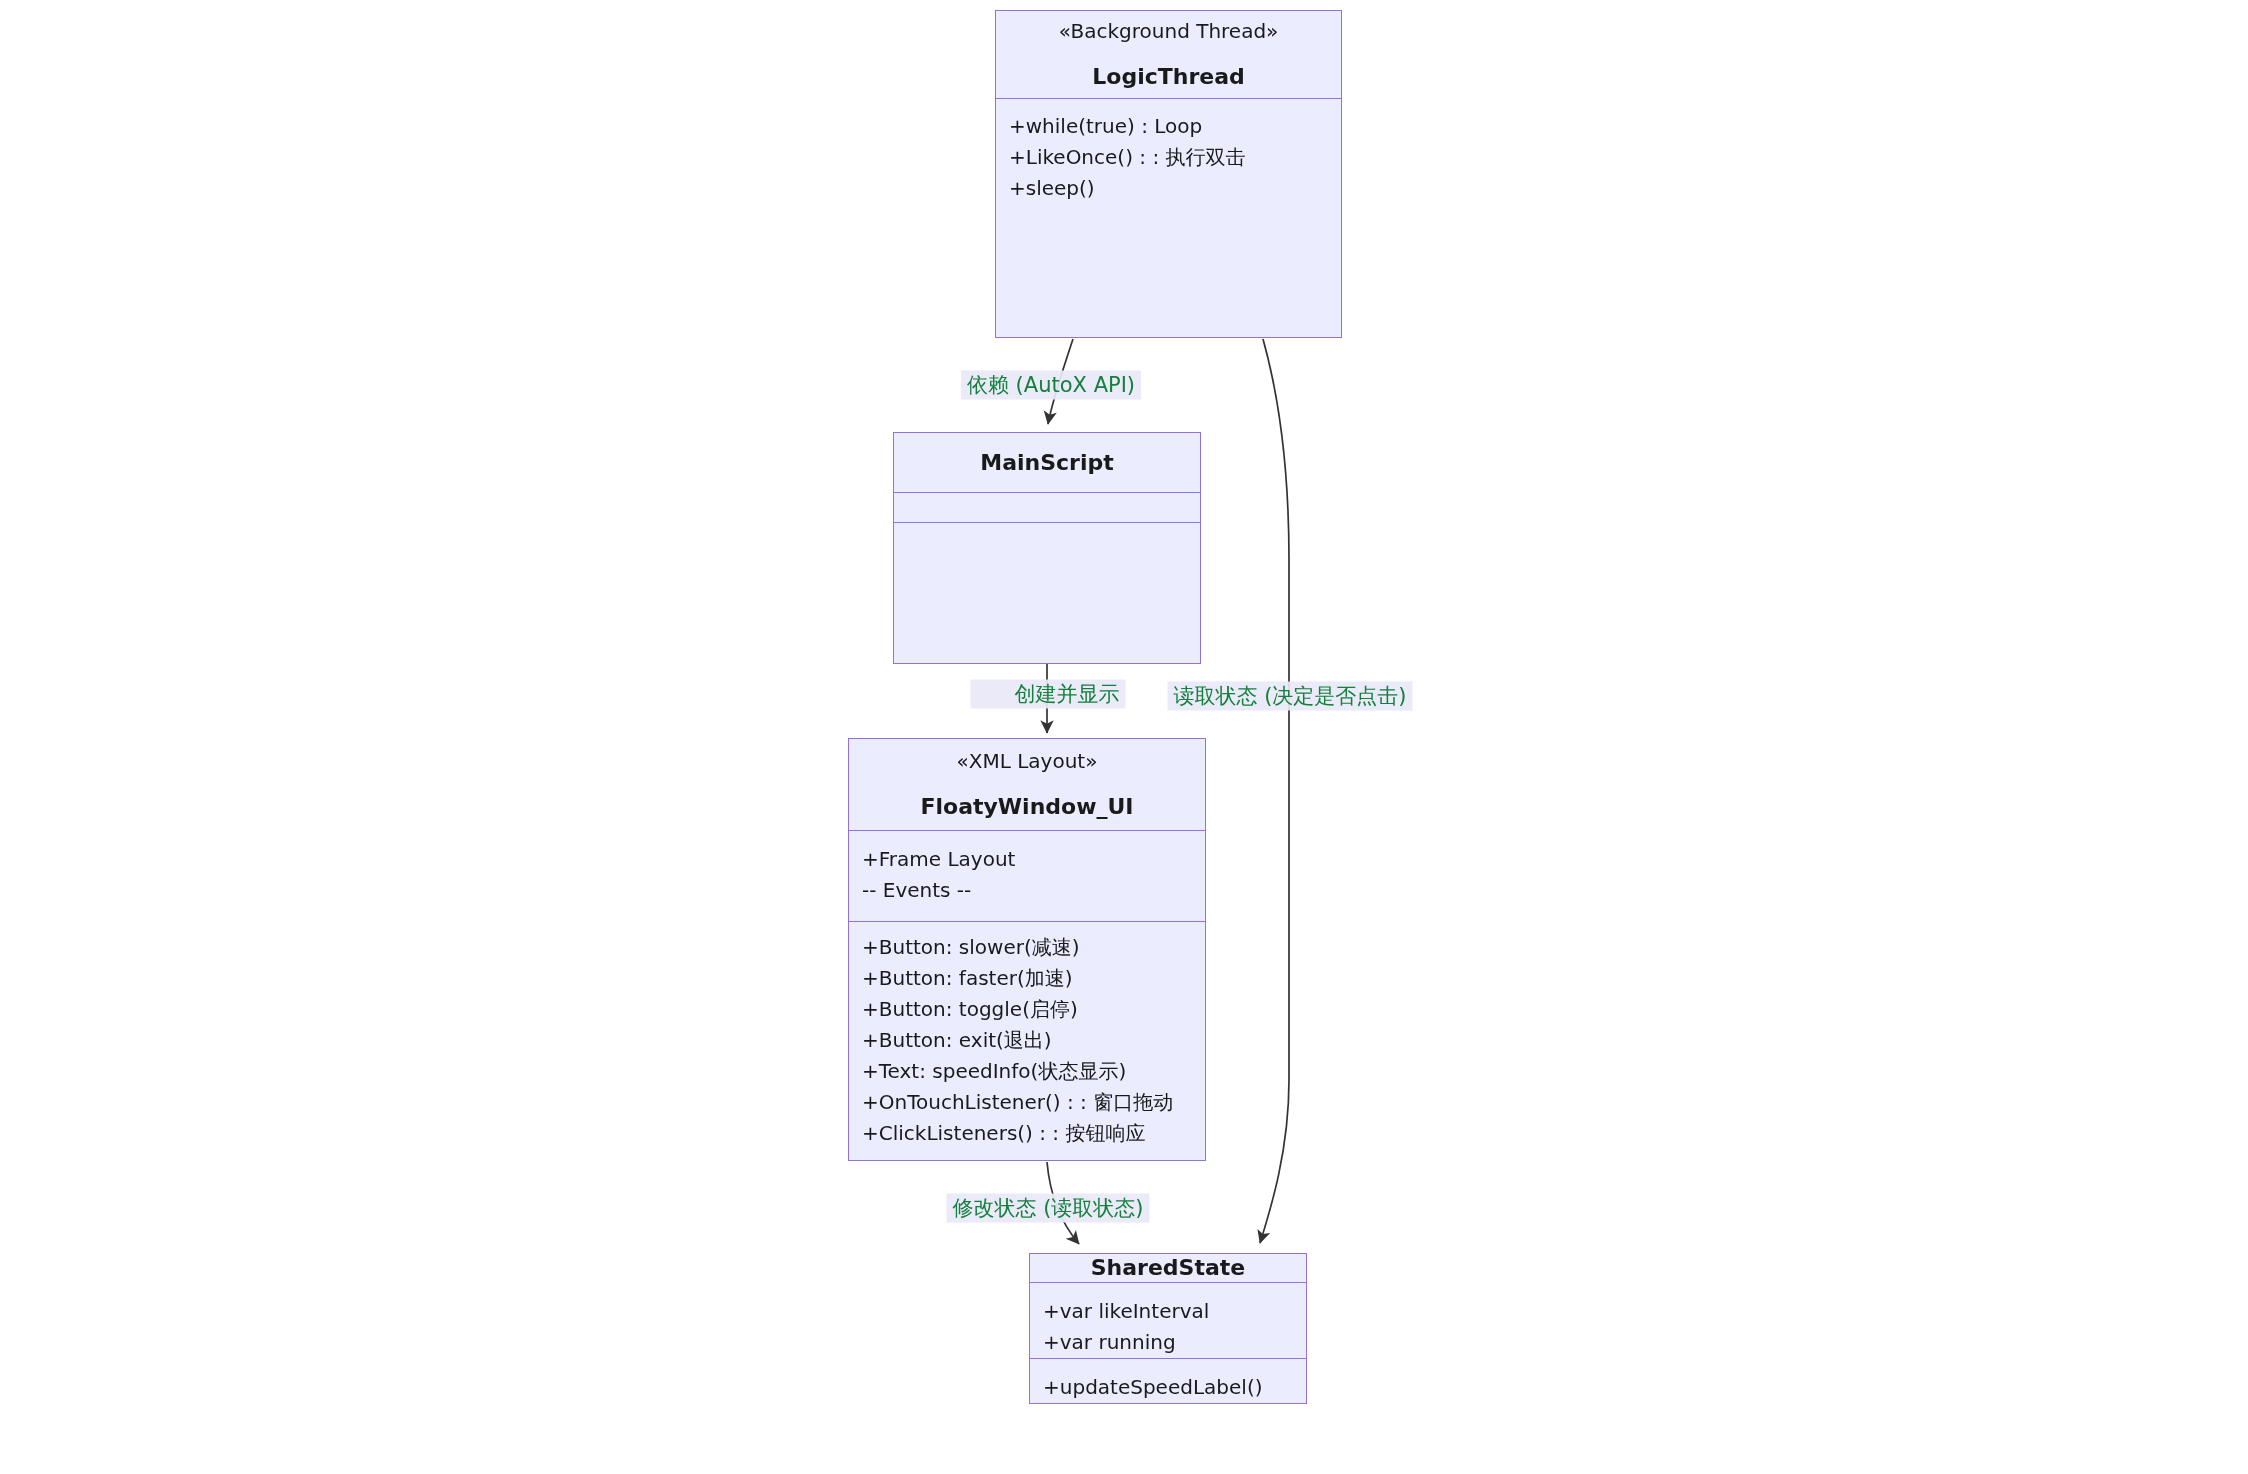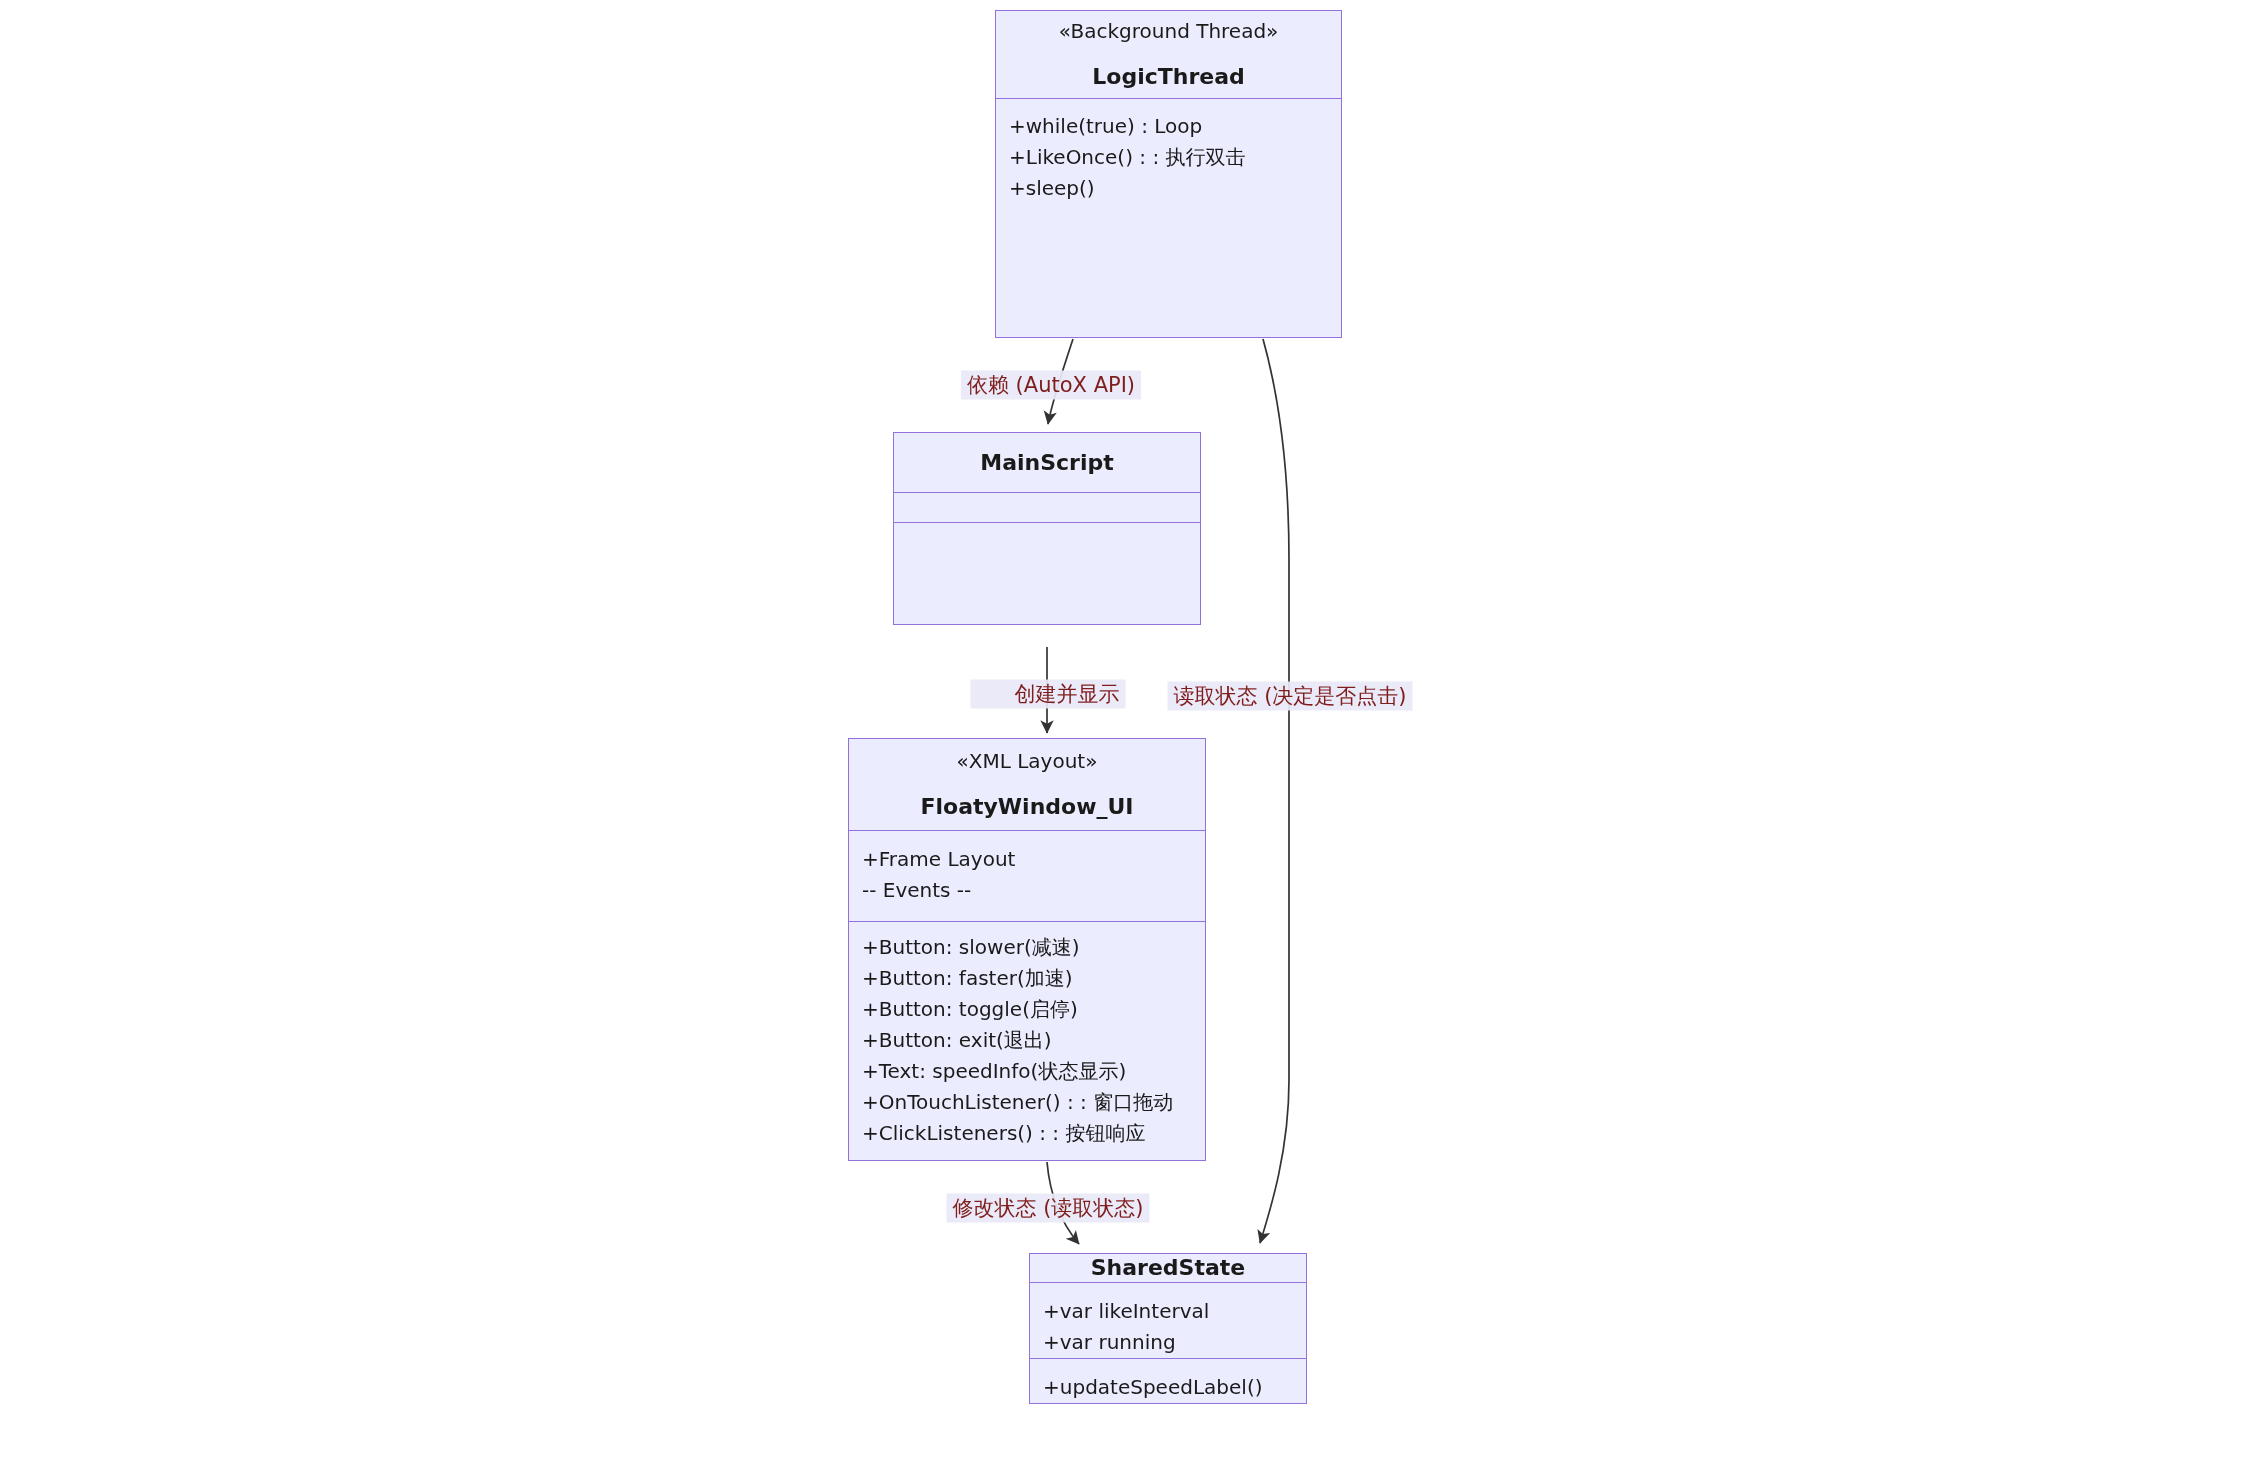--- a/index.html
+++ b/index.html
@@ -29,21 +29,21 @@
     stroke-width: 1.7px;
   }
   .edge-label {
     position: absolute;
     transform: translate(-50%, -50%);
     background: rgba(232, 232, 247, 0.92);
     padding: 2px 6px;
     font-size: 21px;
     line-height: 25px;
     white-space: nowrap;
-    color: #7f1d1d;
+    color: #15803d;
     z-index: 2;
   }
   .uml-class {
     position: absolute;
     box-sizing: border-box;
     background: #ECECFF;
     border: 1.3px solid #9370DB;
     z-index: 2;
     display: flex;
     flex-direction: column;
@@ -83,21 +83,21 @@
     white-space: nowrap;
   }
 
   
   #box-logicthread { left: 995px; top: 10px;  width: 347px; height: 328px; }
   #box-logicthread .uml-header  { height: 88px; }
   #box-logicthread .uml-attrs   { height: 120px; padding-top: 12px; }
   #box-logicthread .uml-methods { padding-top: 12px; }
 
   
-  #box-mainscript { left: 893px; top: 432px; width: 308px; height: 193px; }
+  #box-mainscript { left: 893px; top: 432px; width: 308px; height: 232px; }
   #box-mainscript .uml-header  { height: 60px; }
   #box-mainscript .uml-attrs   { height: 30px; }
   #box-mainscript .uml-methods { padding-top: 14px; }
 
   
   #box-floatywindow { left: 848px; top: 738px; width: 358px; height: 423px; }
   #box-floatywindow .uml-header  { height: 92px; }
   #box-floatywindow .uml-attrs   { height: 91px; padding-top: 13px; }
   #box-floatywindow .uml-methods { padding-top: 10px; }
 

